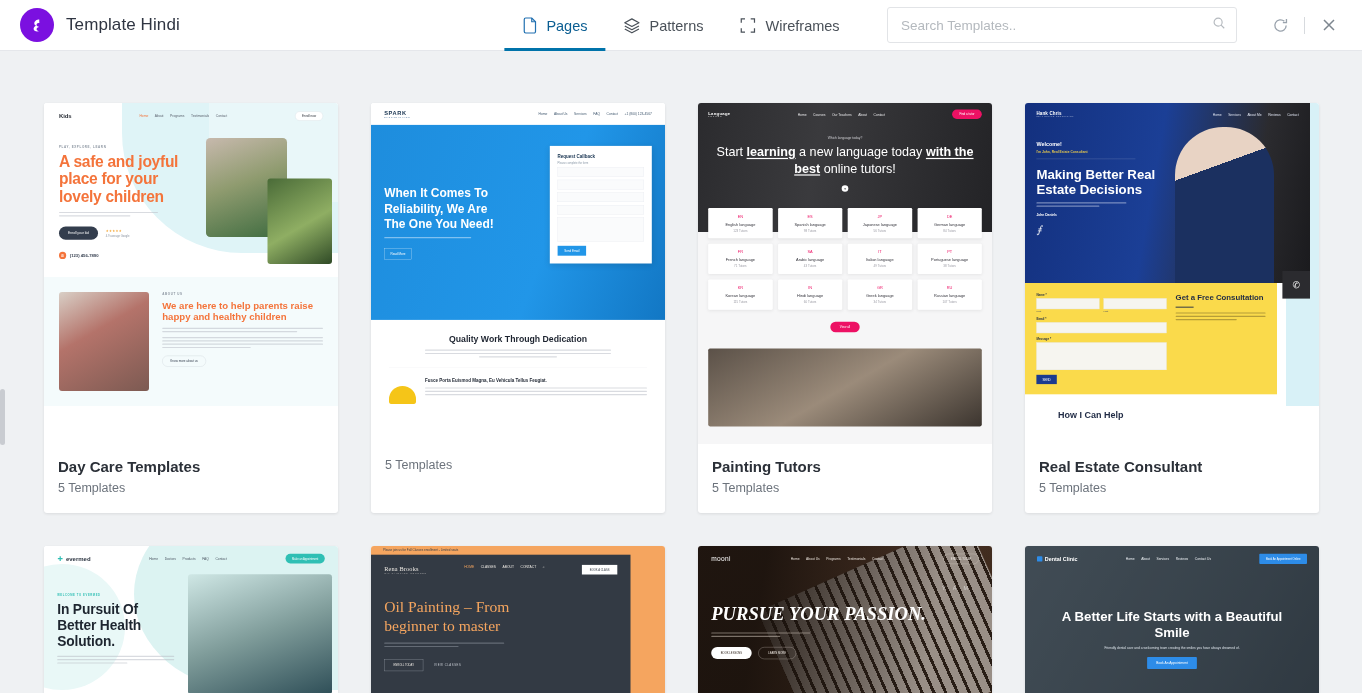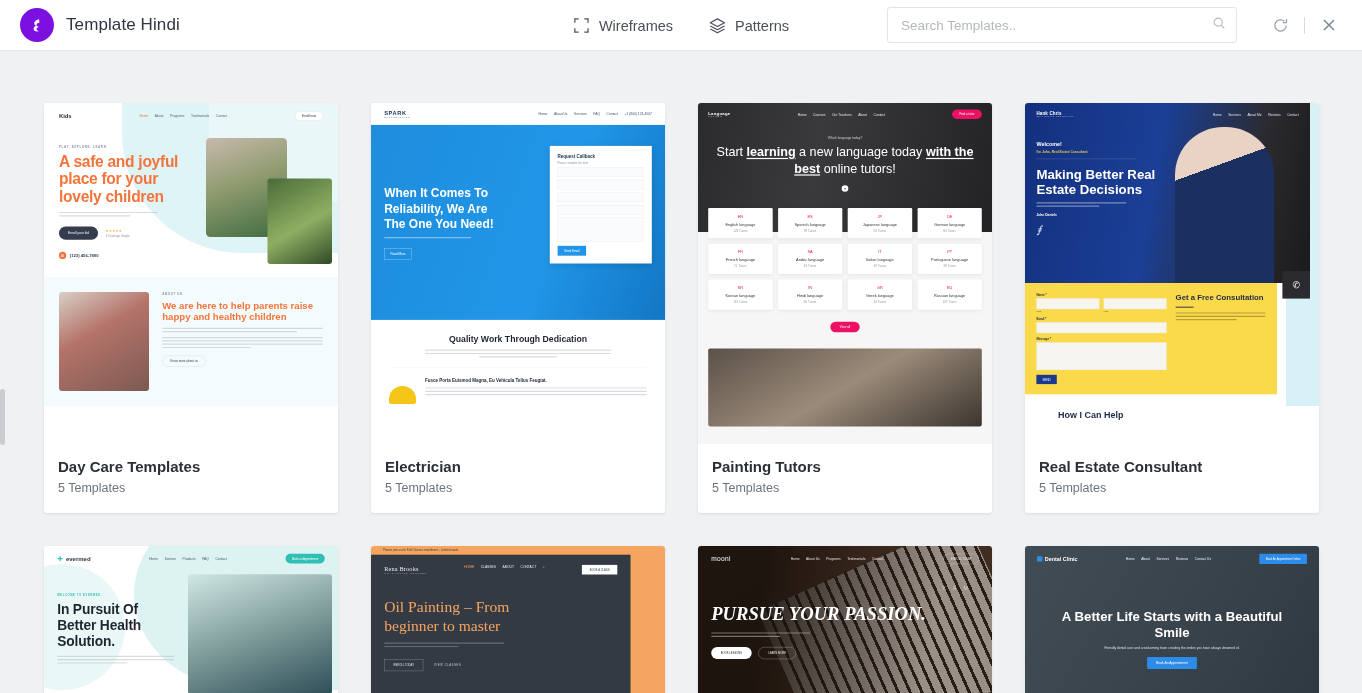--- a/index.html
+++ b/index.html
@@ -277,40 +277,49 @@
   <div class="brand">
     <span class="logo-circle">
       <svg width="17" height="17" viewBox="0 0 24 24">
           <path d="M14.5 3.5c-3.5 0-7 2.2-7 5.6 0 1.8 1.3 2.7 3 3.3-1.9.4-4 1.9-4 4.3 0 2.4 2.4 3.8 5 3.8 1.2 0 2.3-.2 3.2-.6-2.1-.1-4-.9-4-2.6 0-1.6 1.6-2.6 3.5-3.1-1.9-.5-3.6-1.4-3.6-3.1 0-2 2.1-3 4.4-3.1-.2 0-.3-.5-.5-.5z" fill="#fff"></path>
         </svg>
     </span>
     <span class="brand-title">Template Hindi</span>
   </div>
 
   <div class="nav">
+    <div class="nav-tab active">
+      <span>
+        <svg width="15" height="17" viewBox="0 0 16 18" fill="none" stroke="#2271b1" stroke-width="1.3">
+            <path d="M10 1H3.5A1.5 1.5 0 0 0 2 2.5v13A1.5 1.5 0 0 0 3.5 17h9a1.5 1.5 0 0 0 1.5-1.5V5l-4-4z"></path>
+            <path d="M10 1v4h4"></path>
+          </svg>
+      </span>
+      <span>Pages</span>
+    </div>
+    <div class="nav-tab">
+      <span>
+        <svg width="17" height="17" viewBox="0 0 18 18" fill="none" stroke="#4a5159" stroke-width="1.3" stroke-linejoin="round">
+            <path d="M9 2 1.5 6 9 10l7.5-4L9 2z"></path>
+            <path d="M1.5 9.5 9 13.5l7.5-4"></path>
+            <path d="M1.5 12.7 9 16.7l7.5-4"></path>
+          </svg>
+      </span>
+      <span>Patterns</span>
+    </div>
     <div class="nav-tab">
       <span>
         <svg width="17" height="17" viewBox="0 0 18 18" fill="none" stroke="#4a5159" stroke-width="1.3">
             <path d="M2 6V2h4"></path>
             <path d="M16 6V2h-4"></path>
             <path d="M2 12v4h4"></path>
             <path d="M16 12v4h-4"></path>
           </svg>
       </span>
       <span>Wireframes</span>
-    </div>
-    <div class="nav-tab">
-      <span>
-        <svg width="17" height="17" viewBox="0 0 18 18" fill="none" stroke="#4a5159" stroke-width="1.3" stroke-linejoin="round">
-            <path d="M9 2 1.5 6 9 10l7.5-4L9 2z"></path>
-            <path d="M1.5 9.5 9 13.5l7.5-4"></path>
-            <path d="M1.5 12.7 9 16.7l7.5-4"></path>
-          </svg>
-      </span>
-      <span>Patterns</span>
     </div>
   </div>
 
   <div class="header-right">
     <div class="search-wrap">
       <input class="search-input" value="" placeholder="Search Templates.." style="">
       <span class="search-icon-in">
         <svg width="14" height="14" viewBox="0 0 16 16" fill="none" stroke="#b4b9be" stroke-width="1.3">
             <circle cx="7" cy="7" r="4.6"></circle>
             <path d="M10.4 10.4 14 14"></path>
@@ -455,21 +464,20 @@
                     <i></i>
                     <i></i>
                     <i></i>
                   </div>
               </div>
             </div>
           </div>
         </div>
       </div>
       <div class="card-foot">
-        <div class="card-title">Electrician</div>
         <div class="card-sub">5 Templates</div>
       </div>
     </div>
 
     <div class="card">
       <div class="thumb">
         <div class="site lt">
           <div class="lt-hero">
             <div class="bar lt-nav">
               <div class="lt-logo">

